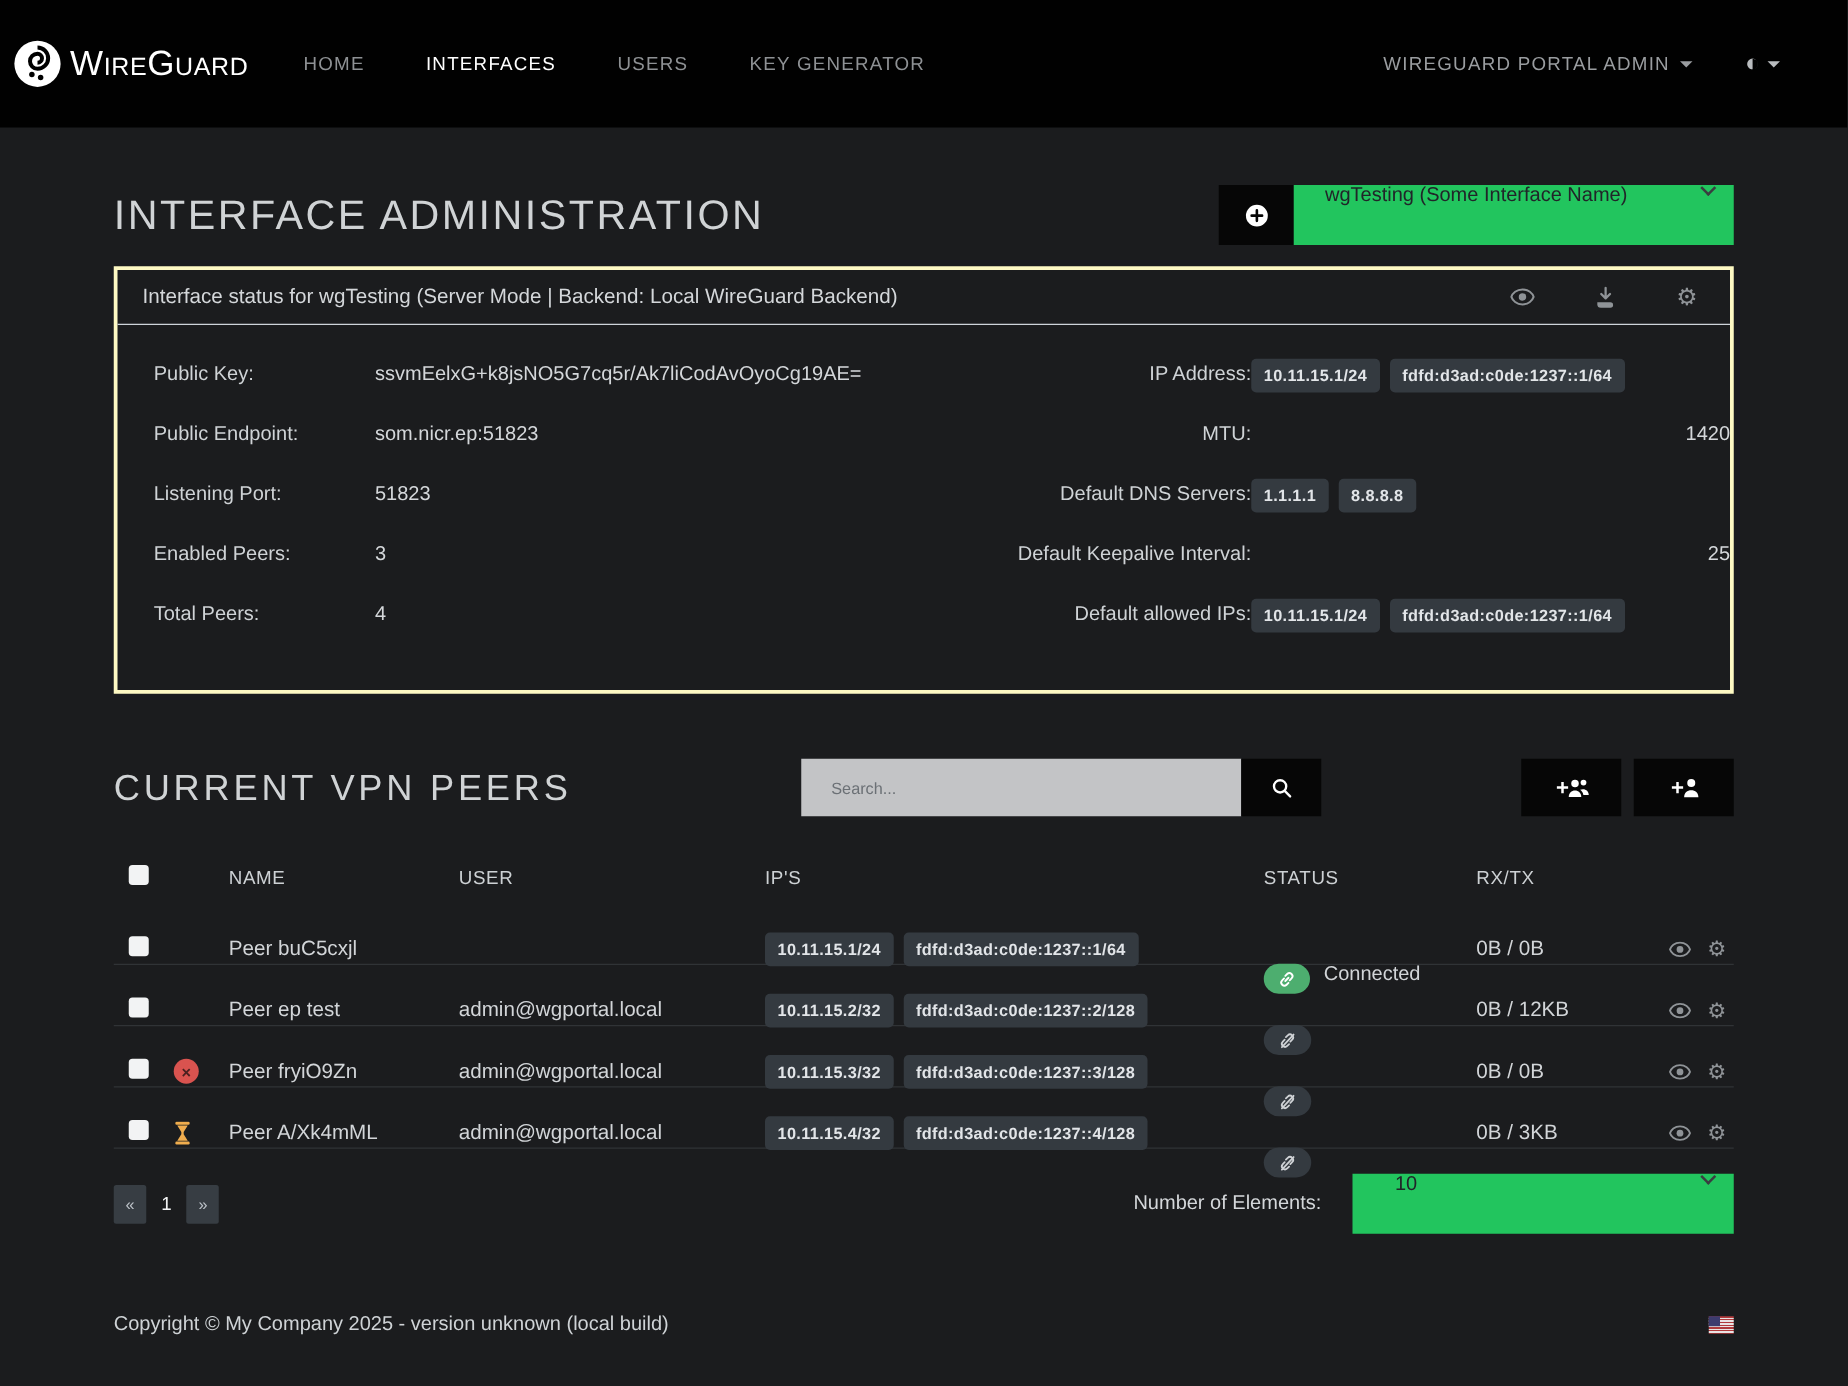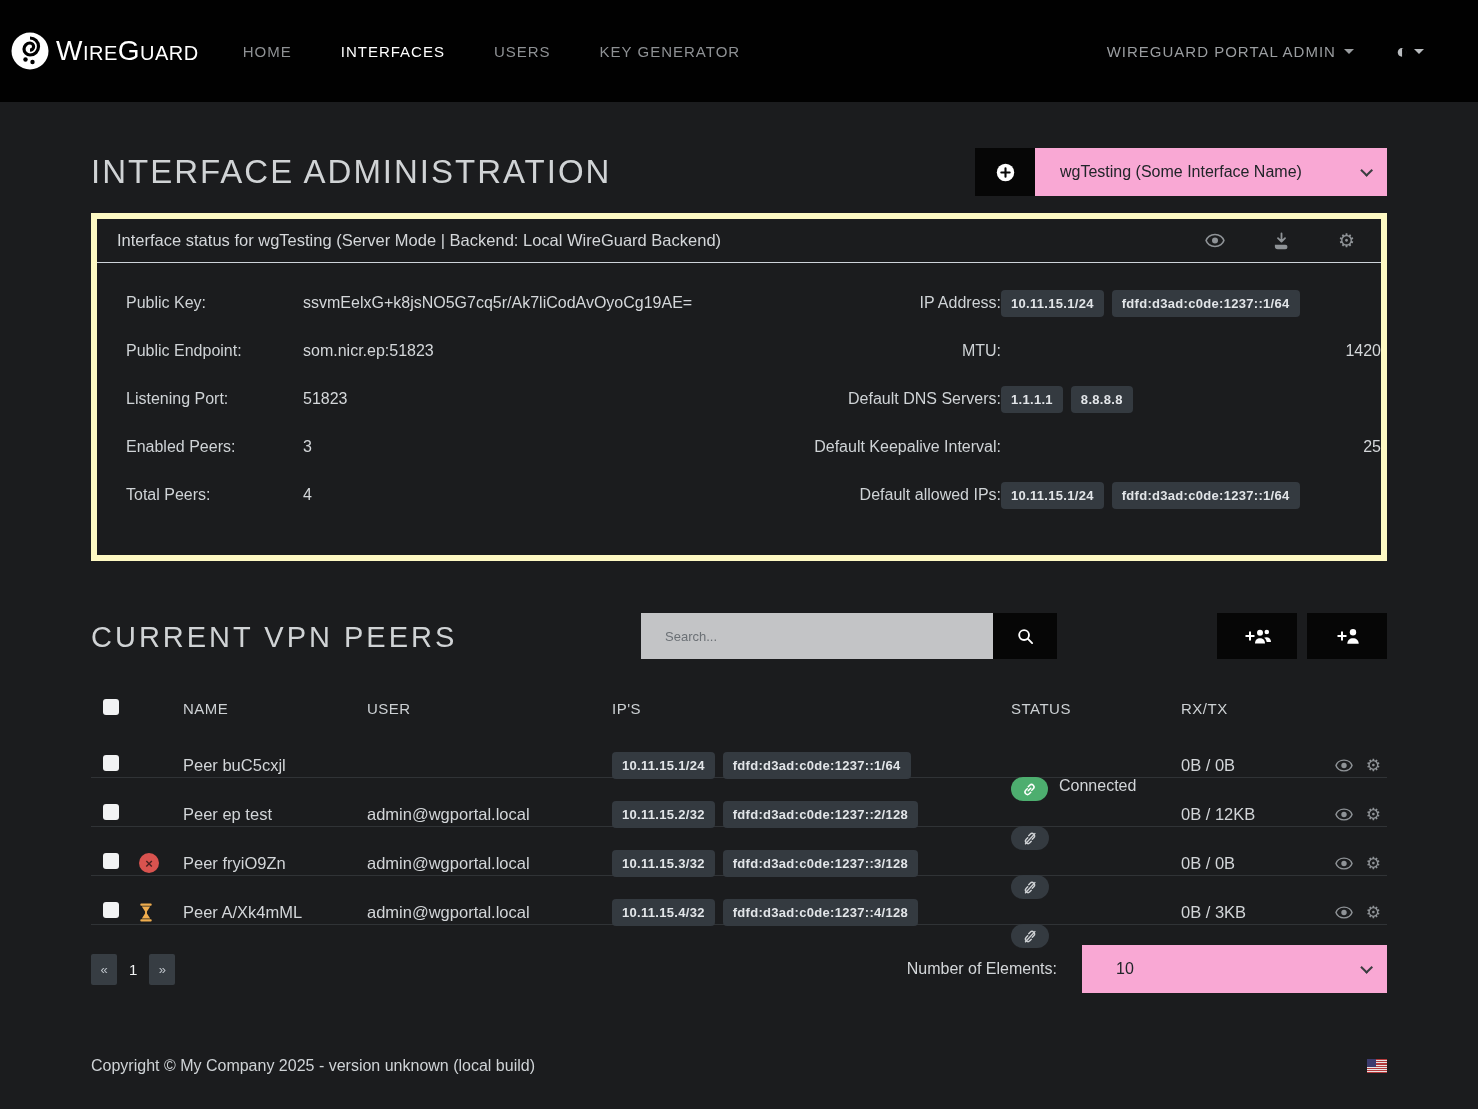--- a/index.html
+++ b/index.html
@@ -31,29 +31,29 @@
   
   .admin-row { display:flex; align-items:flex-start; margin-top:46px; }
   h1.page-title { flex:1; font-size:33px; font-weight:500; letter-spacing:2px; color:#d0d3d5; margin-top:5px; }
   .if-select-group { display:flex; height:48px; }
   .btn-black {
     background:#060606; border:none; color:#fff; cursor:pointer;
     display:flex; align-items:center; justify-content:center;
   }
   .add-if-btn { width:60px; height:48px; }
   .select-box {
-    width:352px; height:48px; background:#f9a8d4; color:#212529;
-    display:flex; align-items:center; font-size:16px; cursor:pointer;
+    width:352px; height:48px; background:#22c55e; color:#212529;
+    display:flex; align-items:flex-start; font-size:16px; cursor:pointer;
     padding:0 18px 0 25px;
   }
   .select-box .sel-text { flex:1; }
   .sel-chevron { width:9px; height:9px; border-right:2px solid #3a3d40; border-bottom:2px solid #3a3d40; transform:rotate(45deg) translateY(-3px); }
 
   
-  .card { border:6px solid #fef9c3; margin-top:17px; }
+  .card { border:3px solid #fef9c3; margin-top:17px; }
   .card-header {
     display:flex; align-items:center; height:44px;
     border-bottom:1px solid #ced4da; padding:0 26px 0 20px;
     font-size:16.5px; color:#d4d7da;
   }
   .card-header-icons { margin-left:auto; display:flex; gap:47px; align-items:center; color:#8f9397; }
   .icon-btn { background:none; border:none; color:#8f9397; cursor:pointer; display:flex; align-items:center; font-size:19px; padding:0; }
   .card-body { display:grid; grid-template-columns:1fr 1fr; padding:16px 0 36px 0; }
   .detail-col-left { padding-left:29px; }
   .detail-col-right { padding-left:24px;text-align:right; }

